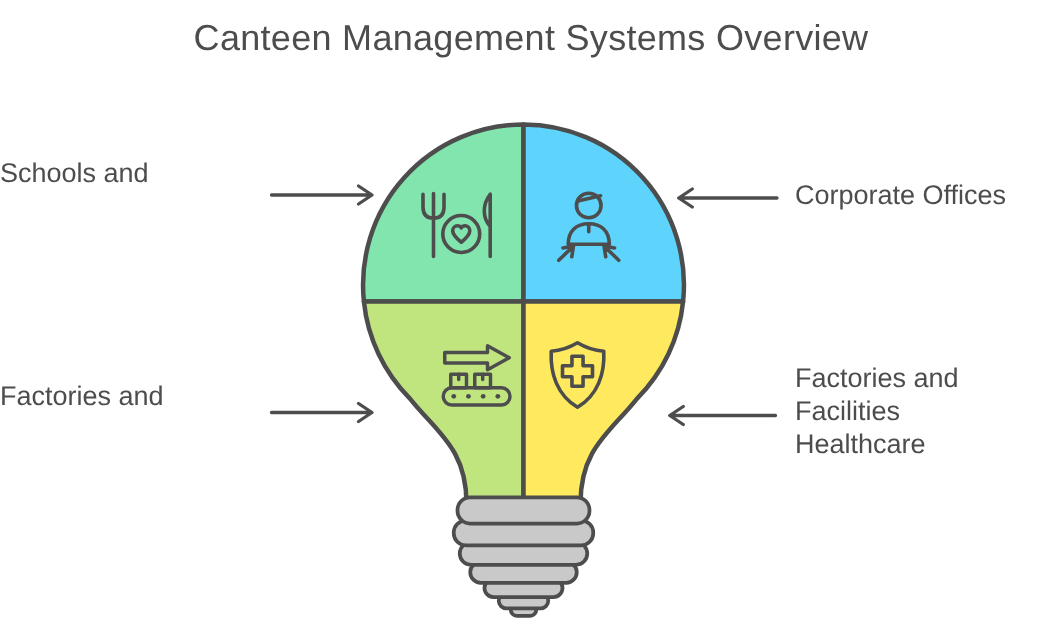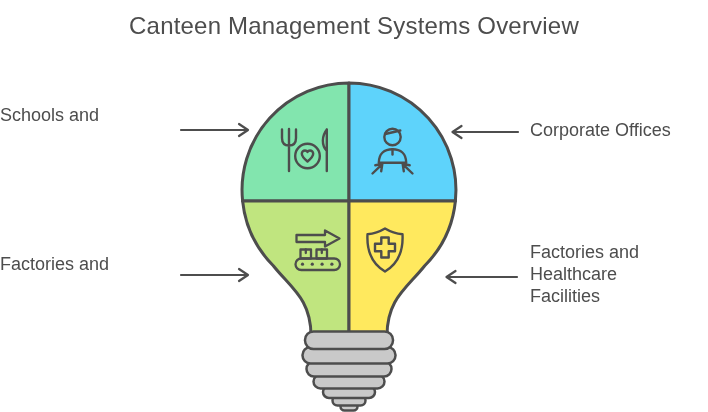--- a/index.html
+++ b/index.html
@@ -97,17 +97,17 @@
   <div class="lbl" id="lbl-corporate">
     <span>Corporate Offices</span>
   </div>
 
   <div class="lbl r" id="lbl-factories">
     <span>Factories and</span>
   </div>
 
   <div class="lbl" id="lbl-hospitals">
     <span>Factories and</span>
+    <span>Facilities</span>
     <span>Healthcare</span>
-    <span>Facilities</span>
   </div>
 
 </div>
 
 </body></html>

